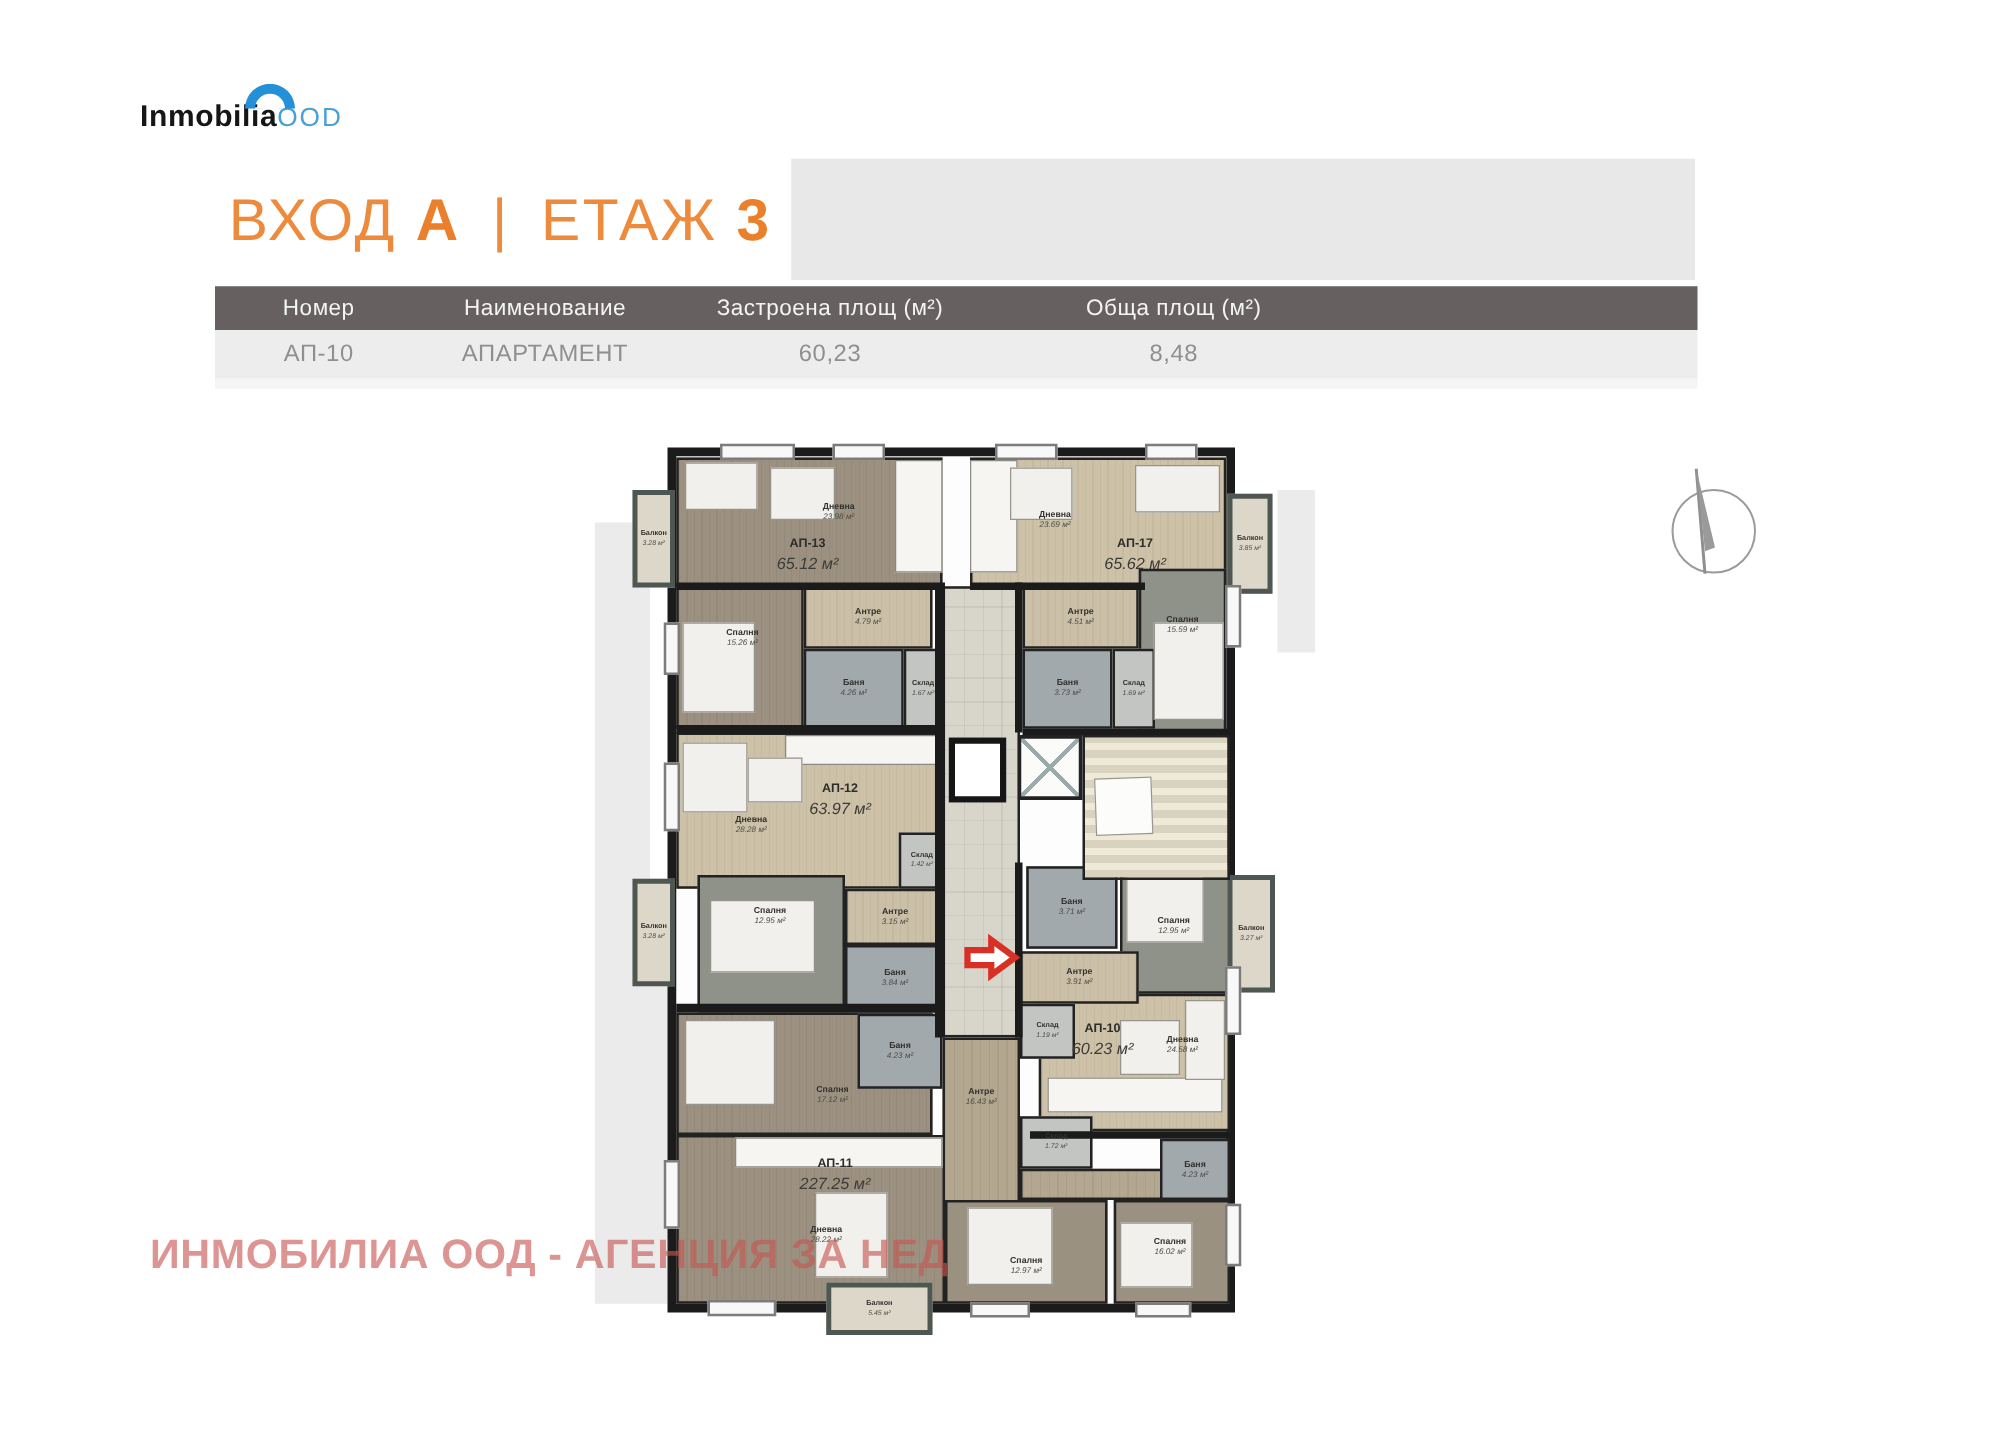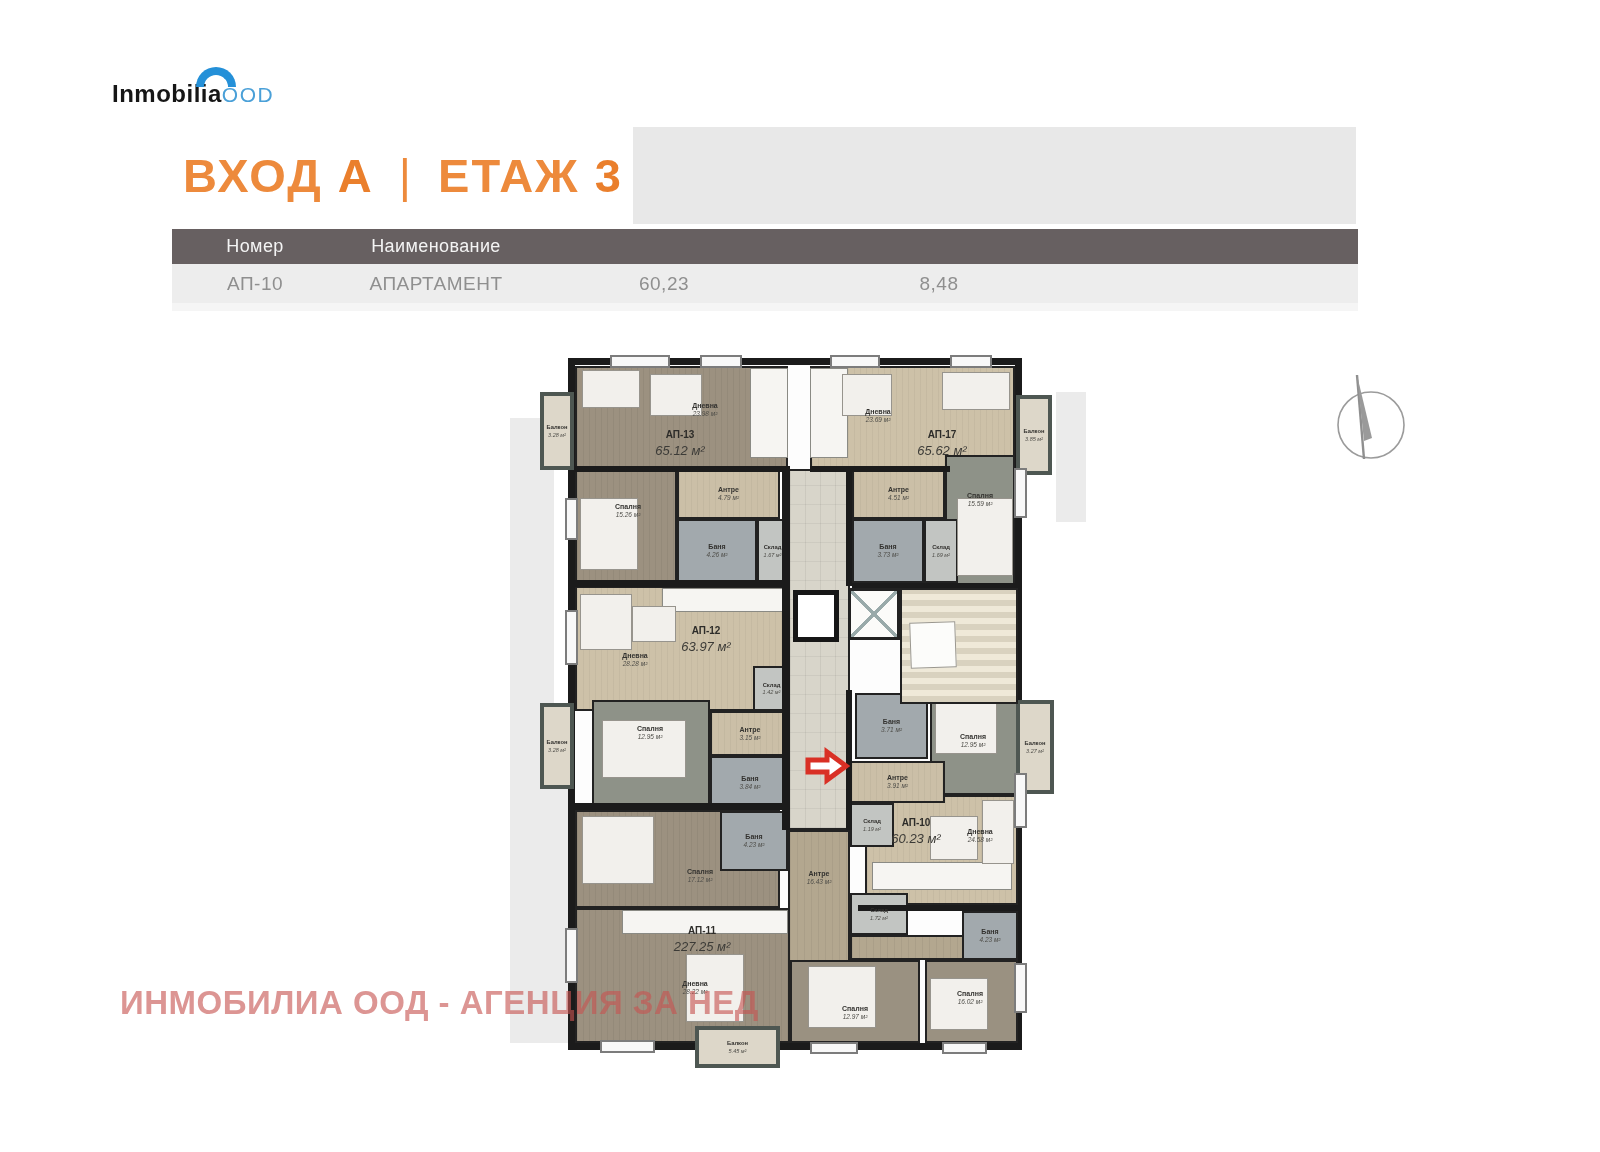--- a/index.html
+++ b/index.html
@@ -16,38 +16,38 @@
   
   #logo{position:absolute;left:112px;top:80px;white-space:nowrap}
   #logo .brand{font-size:24px;font-weight:800;color:#161616;letter-spacing:.5px;position:relative}
   #logo .suffix{font-size:21px;font-weight:400;color:#4aa0d8;letter-spacing:1.5px}
   #logo .arc{position:absolute;left:84px;top:-13px;width:40px;height:20px;
     border:8px solid #2490d8;border-bottom:none;border-radius:40px 40px 0 0}
 
   
   #title{position:absolute;left:183px;top:148px;font-size:47px;color:var(--orange);
     letter-spacing:2px;white-space:nowrap}
-  #title .light{font-weight:700}
+  #title .light{font-weight:400}
   #title .bold{font-weight:800;color:var(--orange-bold)}
   #title .sep{font-weight:300;padding:0 10px;color:var(--orange)}
   #header-panel{position:absolute;left:633px;top:127px;width:723px;height:97px;background:#e8e8e8}
 
   
   #apt-table{position:absolute;left:172px;top:229px;width:1186px;font-size:18px}
   .trow{display:flex;width:100%}
   .tcell{text-align:center;display:flex;align-items:center;justify-content:center}
   .tcell:nth-child(1){width:166px}.tcell:nth-child(2){width:196px}
   .tcell:nth-child(3){width:260px}.tcell:nth-child(4){width:290px}
   .tcell:nth-child(5){width:274px}
   #apt-table .thead{background:var(--thead);color:var(--thead-text);height:35px;letter-spacing:.4px}
   #apt-table .tdata{background:var(--row-bg);color:var(--row-text);height:39px;font-size:19px;letter-spacing:.5px}
   #apt-table .tfoot{height:8px;background:#f5f5f5}
 
   
-  #plan{position:absolute;left:510px;top:348px;width:580px;height:728px}
+  #plan{position:absolute;left:476px;top:348px;width:580px;height:728px}
   .shadow{position:absolute;background:#ebebeb;z-index:0}
   #building{position:absolute;left:58px;top:10px;width:454px;height:692px;
     background:#fdfdfd;border:7px solid var(--wall);z-index:1}
   .room{position:absolute;border:2.5px solid #222;z-index:2}
   .corridor{background:#d8d5ca;
     background-image:repeating-linear-gradient(90deg,rgba(0,0,0,.06) 0 1px,transparent 1px 15px),
                      repeating-linear-gradient(0deg,rgba(0,0,0,.05) 0 1px,transparent 1px 19px)}
   .hallwood{background:#b3a78f;background-image:repeating-linear-gradient(90deg,rgba(0,0,0,.05) 0 1px,transparent 1px 7px)}
   .living-light{background:#cdc1a8;background-image:repeating-linear-gradient(90deg,rgba(0,0,0,.04) 0 1px,transparent 1px 6px)}
   .living-dark{background:#9c9180;background-image:repeating-linear-gradient(90deg,rgba(0,0,0,.05) 0 1px,transparent 1px 6px)}
@@ -101,20 +101,22 @@
   <span class="bold">А</span>
   <span class="sep">|</span>
   <span class="light">ЕТАЖ</span>
   <span class="bold">3</span>
 </div>
 
 <div id="apt-table">
   <div class="trow thead">
     <div class="tcell">Номер</div>
     <div class="tcell">Наименование</div>
+    <div class="tcell">Застроена площ (м²)</div>
+    <div class="tcell">Обща площ (м²)</div>
   </div>
   <div class="trow tdata">
     <div class="tcell">АП-10</div>
     <div class="tcell">АПАРТАМЕНТ</div>
     <div class="tcell">60,23</div>
     <div class="tcell">8,48</div>
   </div>
   <div class="tfoot"></div>
 </div>
 

